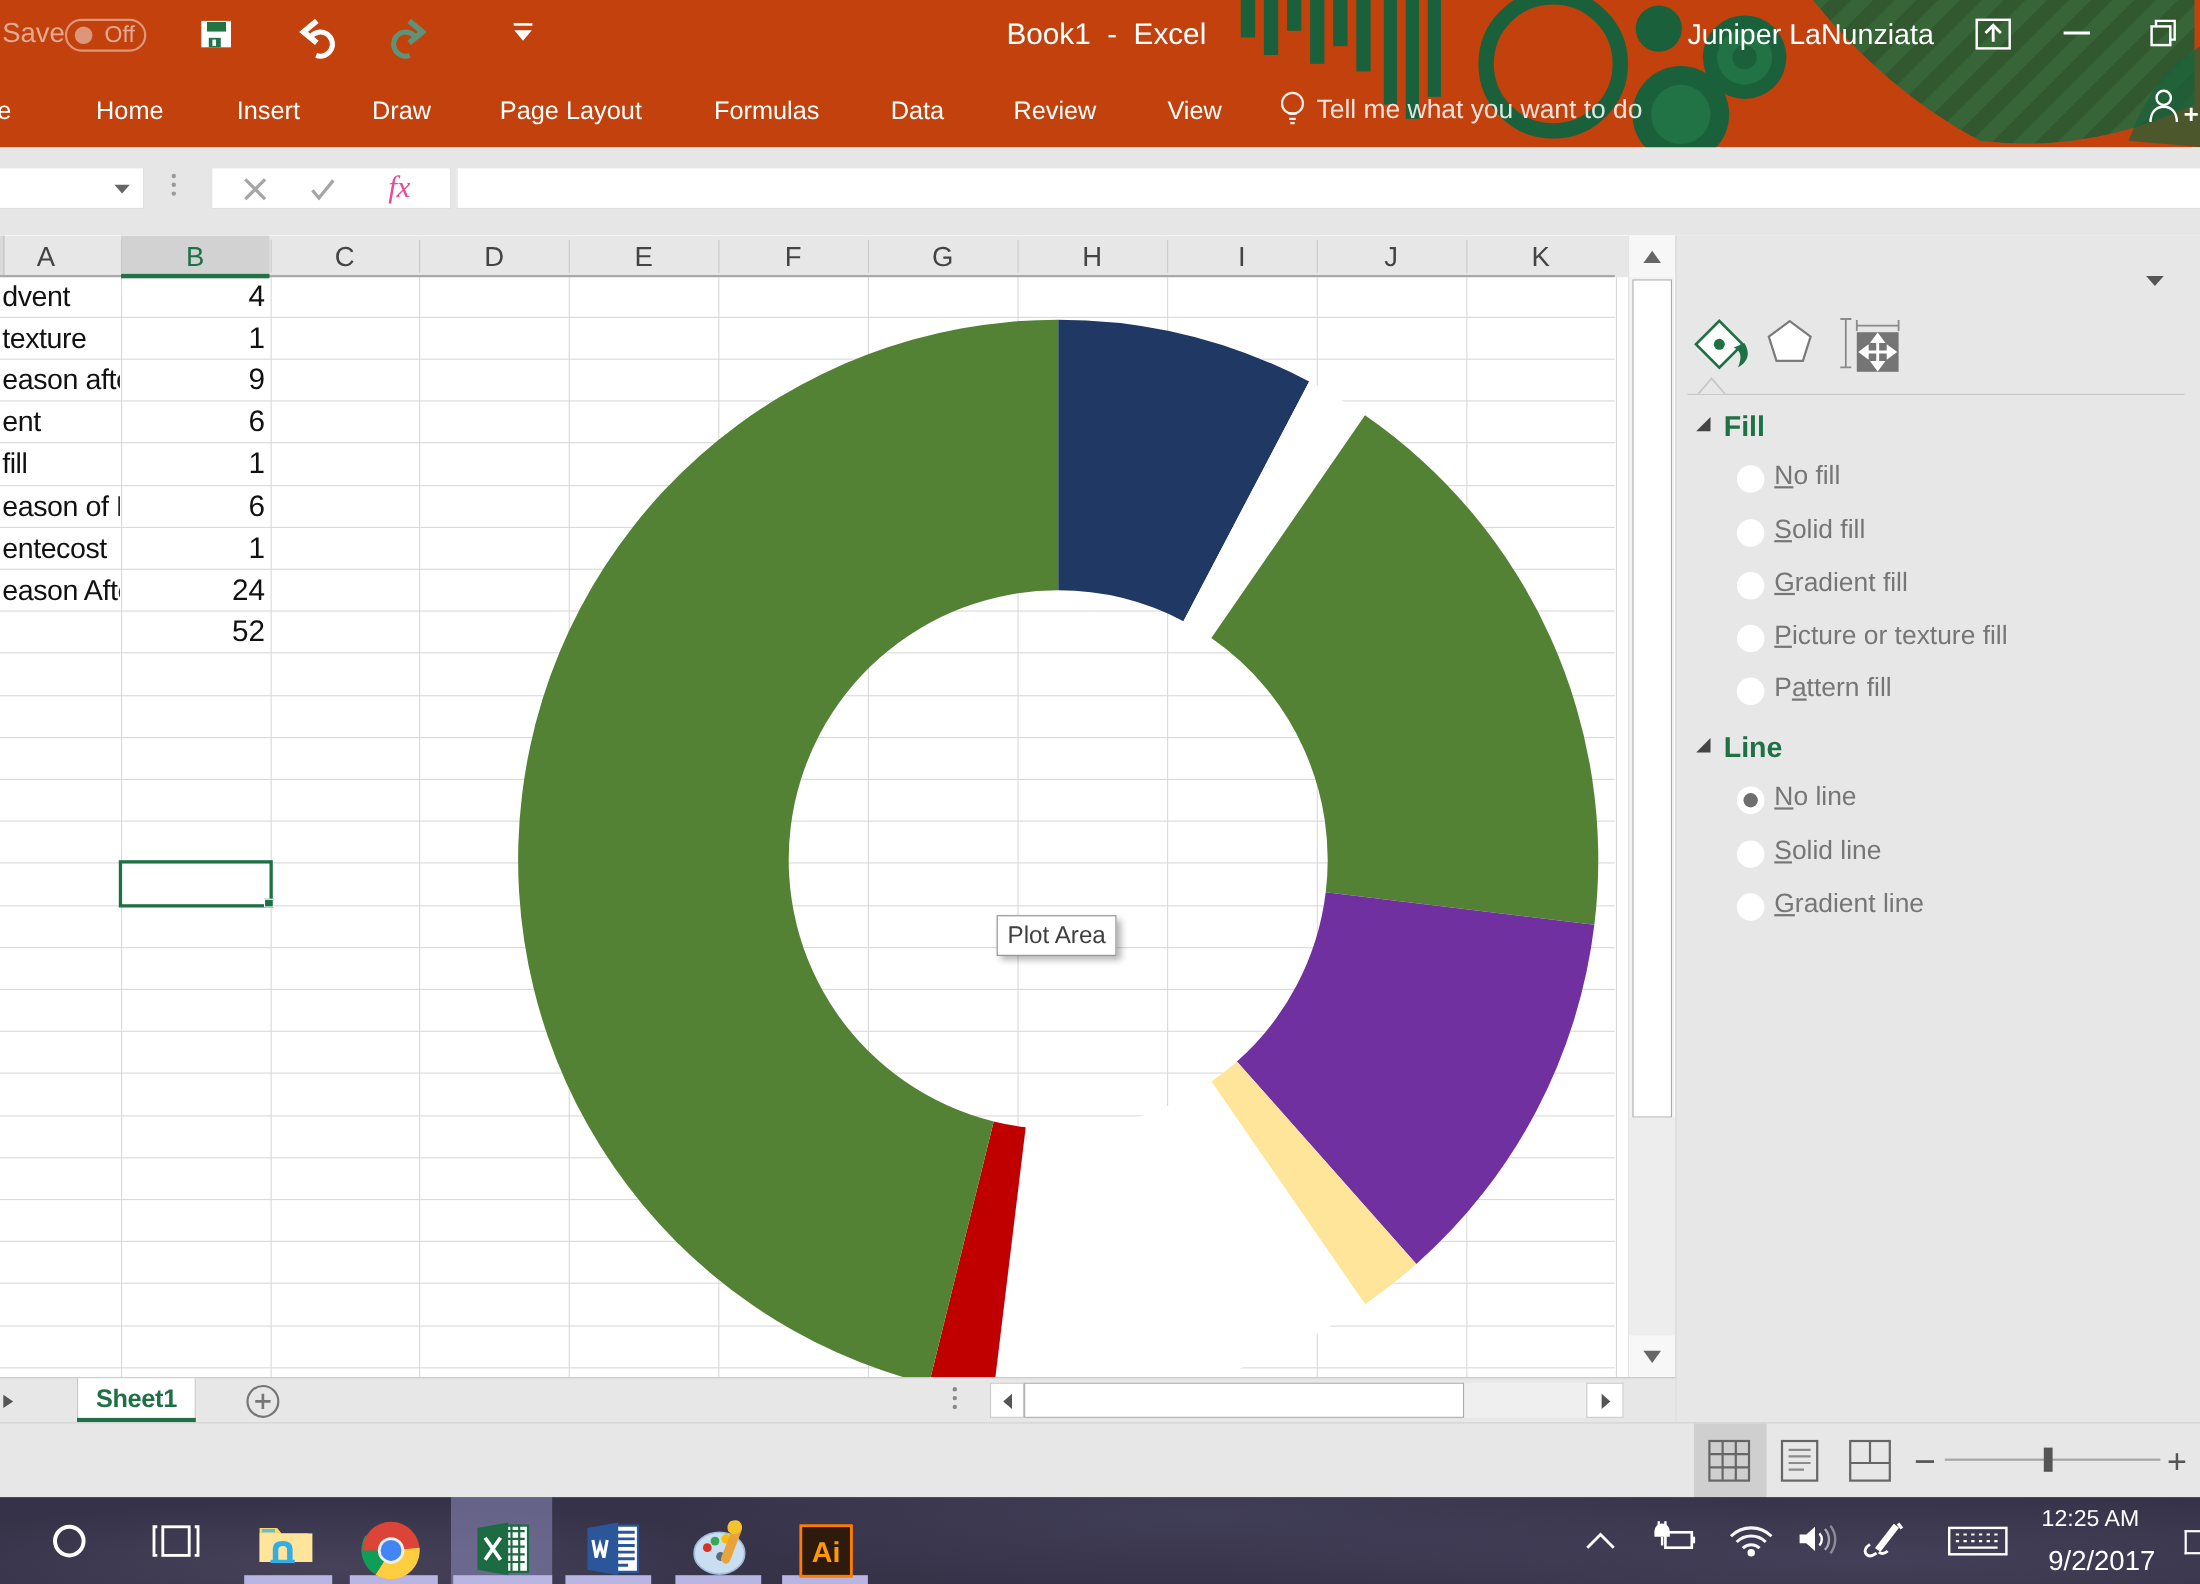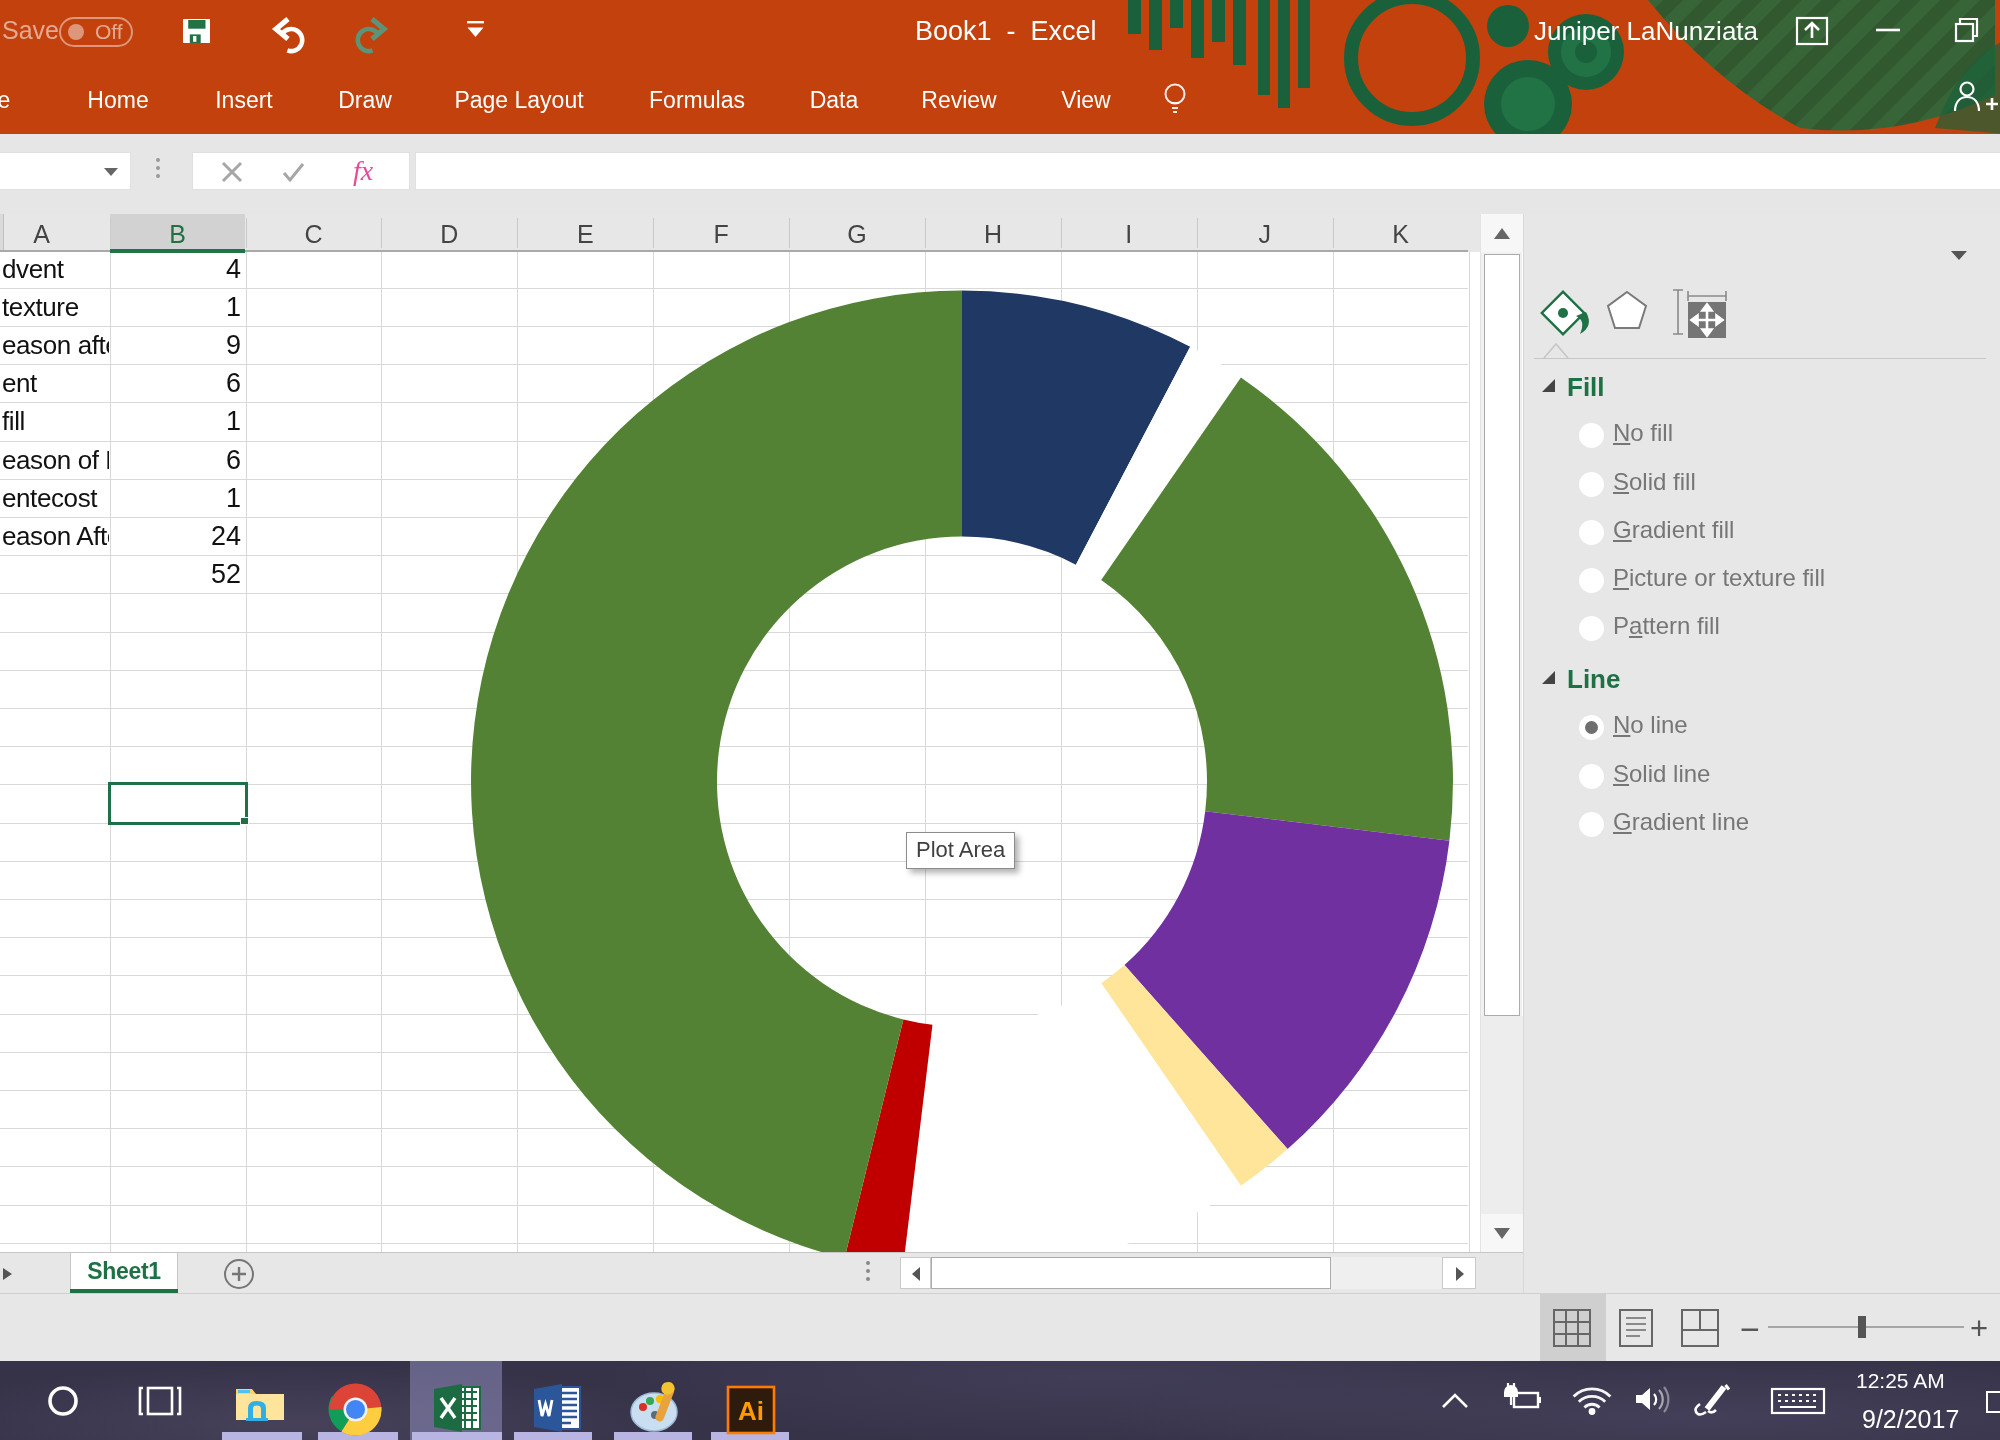--- a/index.html
+++ b/index.html
@@ -122,20 +122,21 @@
   <div class="tab" style="left:697px">Formulas</div>
   <div class="tab" style="left:834px">Data</div>
   <div class="tab" style="left:959px">Review</div>
   <div class="tab" style="left:1086px">View</div>
   <svg class="abs" style="left:1160px;top:78px" width="36" height="42" viewBox="0 0 36 42">
     <g stroke="rgba(255,255,255,0.9)" stroke-width="2" fill="none">
       <circle cx="15" cy="16" r="9.5"></circle>
       <path d="M11,25 h8 m-7,5 h6 m-5,4 h4"></path>
     </g>
   </svg>
+  <div class="tab" style="left:1345px;color:rgba(255,255,255,0.85);font-size:24px">Tell me what you want to do</div>
   <svg class="abs" style="left:1950px;top:78px" width="50" height="40" viewBox="0 0 50 40">
     <g stroke="#fff" stroke-width="2.2" fill="none">
       <circle cx="17" cy="11" r="6.5"></circle>
       <path d="M5,33 c0,-9 5,-14 12,-14 c7,0 12,5 12,14"></path>
       <path d="M36,26 h12 m-6,-6 v12" stroke-width="2.6"></path>
     </g>
   </svg>
 </div>
 
 <div id="fbar">

